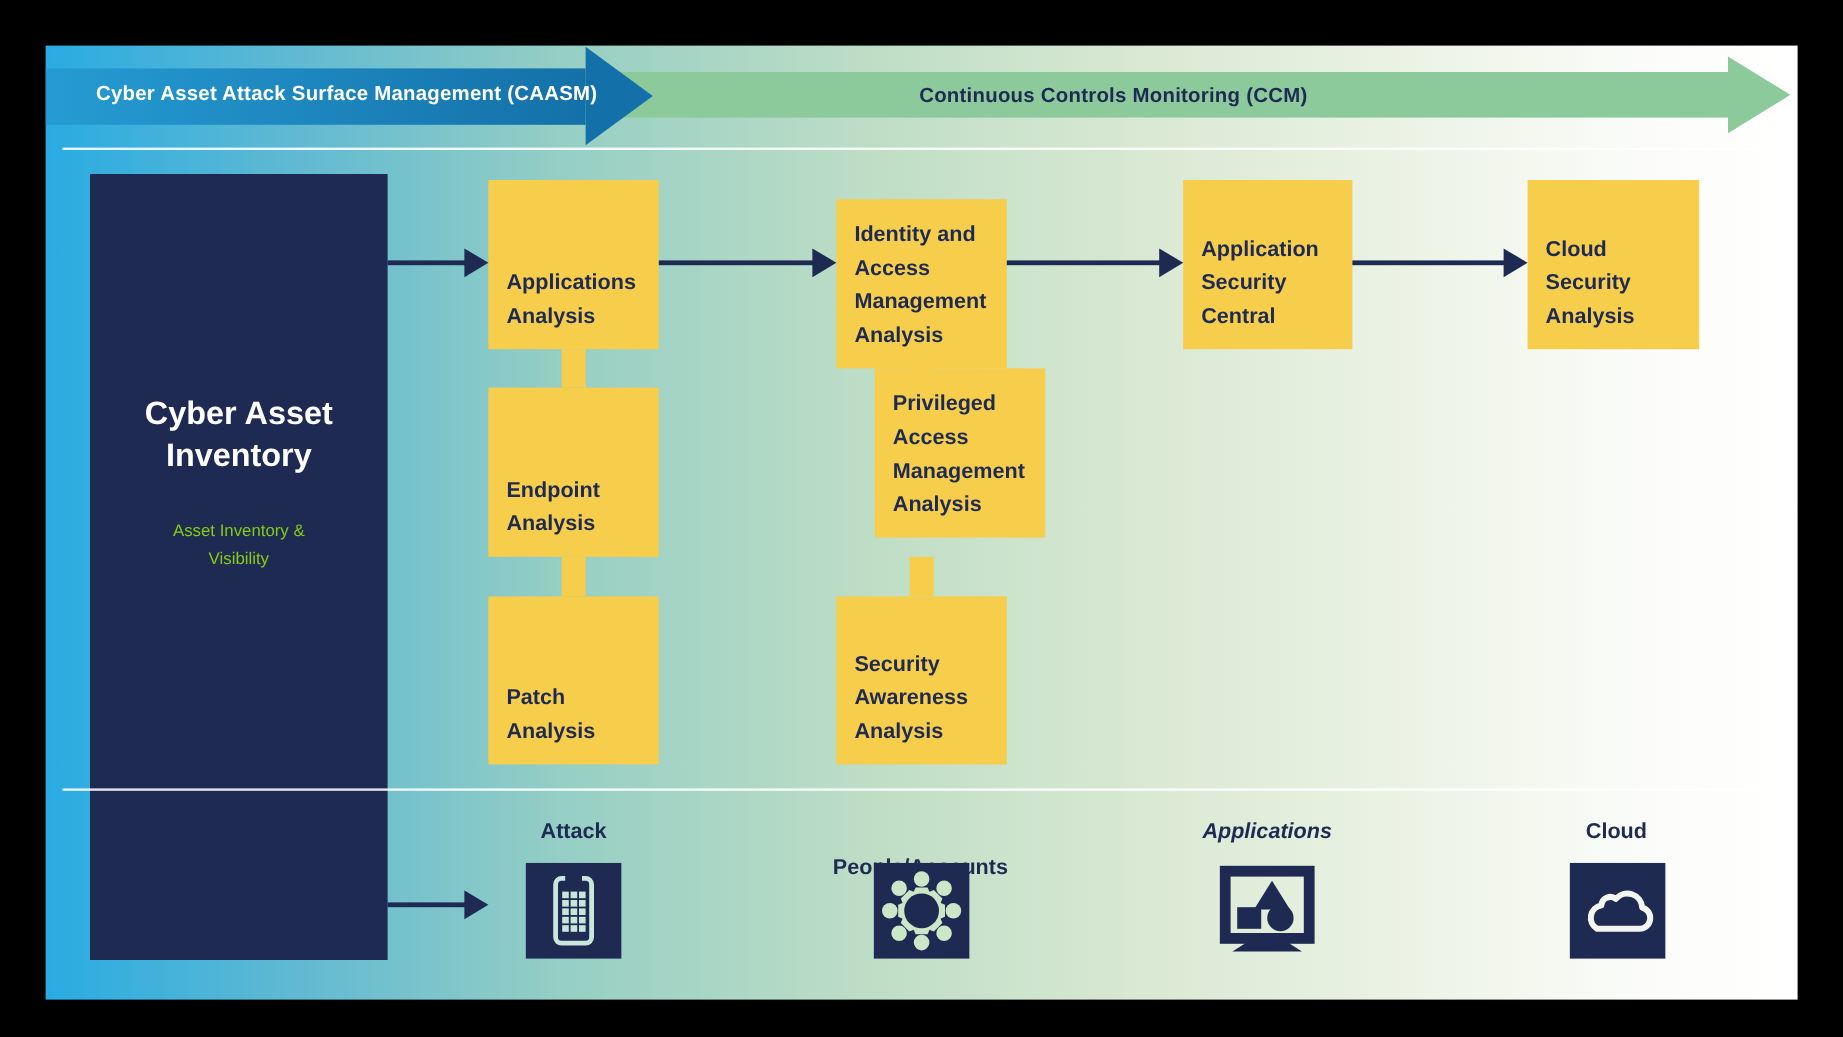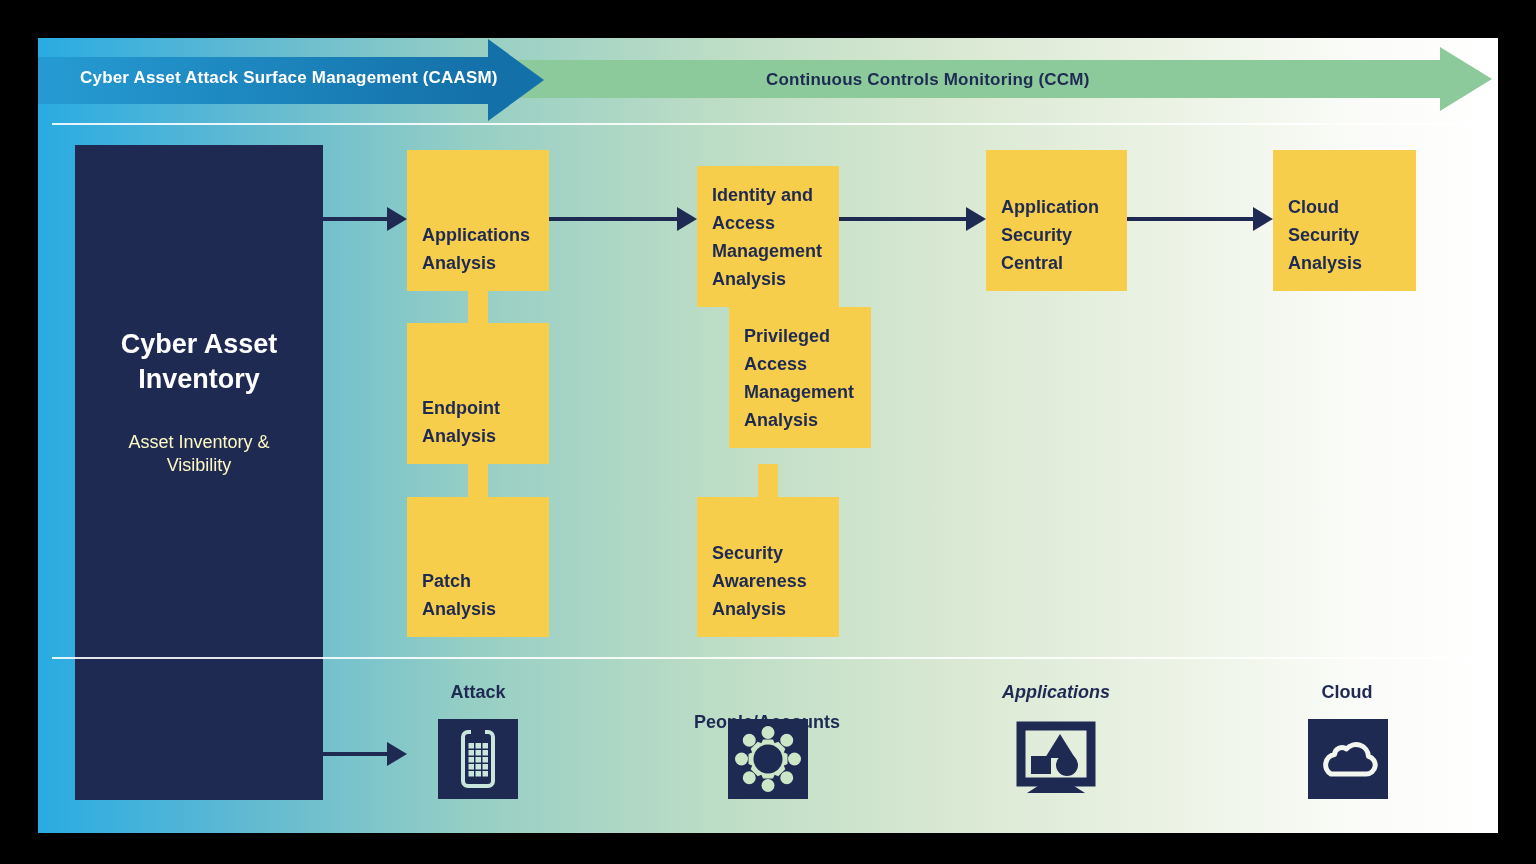--- a/index.html
+++ b/index.html
@@ -14,21 +14,21 @@
   .caasm-body{left:0;top:19px;width:450px;height:47px;background:linear-gradient(90deg,#269BD3,#1470A8);}
   .caasm-head{left:450px;top:1px;width:0;height:0;border-top:41px solid transparent;border-bottom:41px solid transparent;border-left:56px solid #1470A8;}
   .caasm-label{left:42px;top:30px;font-size:17px;font-weight:bold;color:#FFFFFF;letter-spacing:.2px;}
   .ccm-label{left:728px;top:32px;font-size:17px;font-weight:bold;color:#1F2A53;letter-spacing:.2px;}
   
   .divider{left:14px;width:1438px;height:2px;background:rgba(255,255,255,.88);z-index:6;}
   .div-top{top:85px;} .div-bot{top:619px;}
   
   .inv{left:37px;top:107px;width:248px;height:655px;background:#1F2A53;z-index:4;color:#fff;text-align:center;}
   .inv-title{left:0;right:0;top:182px;font-size:27px;line-height:35px;font-weight:bold;}
-  .inv-sub{left:8px;right:8px;font-size:18px;line-height:23px;color:#fef9c3;}
+  .inv-sub{left:8px;right:8px;font-size:14px;line-height:23px;color:#84cc16;}
   .inv-sub1{top:286px;} .inv-sub2{top:354px;}
   .preline{white-space:pre-line;}
   
   .ybox{position:absolute;width:142px;height:141px;background:#F6CE4B;color:#1F2A53;
     font-size:18px;line-height:28px;font-weight:bold;display:flex;flex-direction:column;
     justify-content:flex-end;padding:0 8px 14px 15px;box-sizing:border-box;white-space:pre-line;z-index:3;}
   .b00{left:369px;top:112px;} .b01{left:369px;top:285px;} .b02{left:369px;top:459px;height:140px;}
   .b10{left:659px;top:128px;} .b11{left:659px;top:269px;margin-left:32px;} .b12{left:659px;top:459px;height:140px;}
   .b20{left:948px;top:112px;width:141px;} .b30{left:1235px;top:112px;width:143px;}
   .vconn{position:absolute;width:20px;background:#F6CE4B;z-index:2;}

